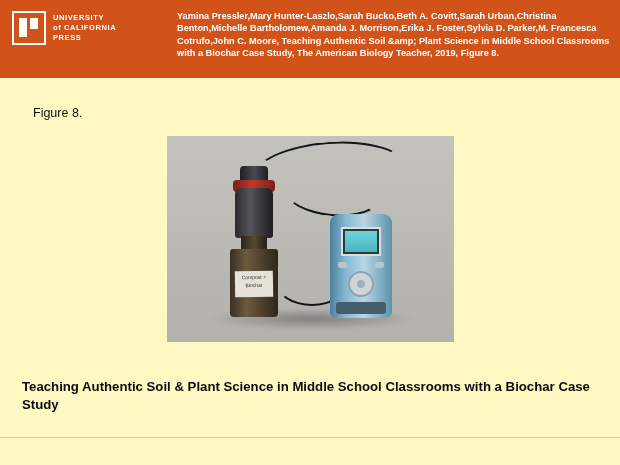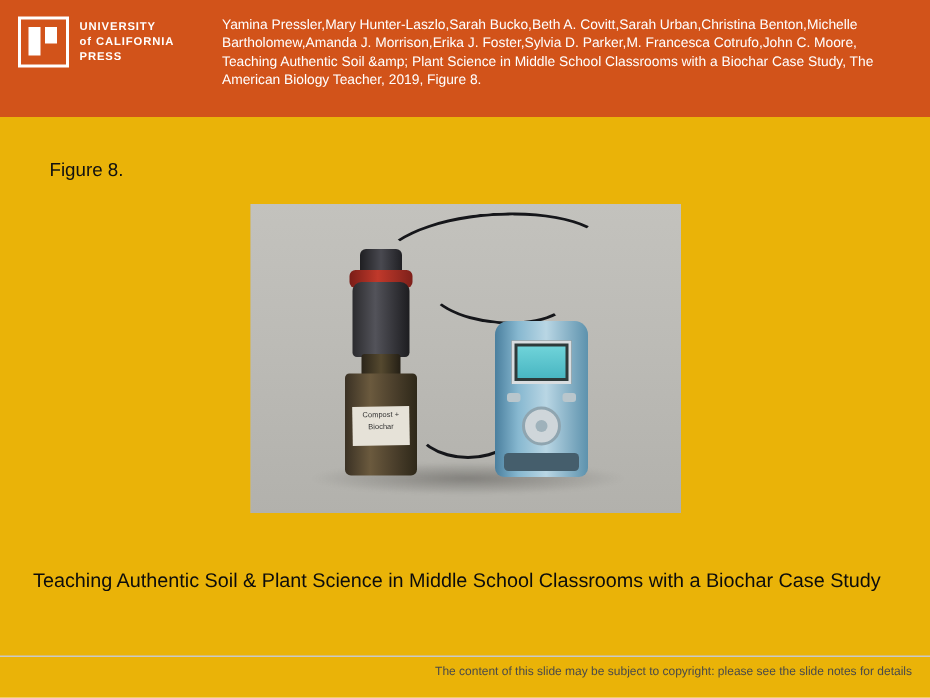--- a/index.html
+++ b/index.html
@@ -10,21 +10,21 @@
     width: 620px;
     height: 465px;
     background: #ffffff;
     font-family: "Liberation Sans", sans-serif;
     overflow: hidden;
   }
   .slide {
     position: relative;
     width: 620px;
     height: 465px;
-    background: #eab308;
+    background: #fef9c3;
   }
   
   .header {
     position: absolute;
     top: 0;
     left: 0;
     width: 620px;
     height: 78px;
     background: #d2531a;
     box-sizing: border-box;
@@ -74,24 +74,25 @@
     letter-spacing: 0.6px;
     padding-top: 4px;
   }
   .logo-text div {
     white-space: nowrap;
   }
   .citation {
     color: #ffffff;
     font-size: 9.2px;
     line-height: 12.4px;
-    font-weight: normal;
+    font-weight: bold;
     padding-top: 1px;
     padding-left: 6px;
     flex: 1 1 auto;
+    margin-left: 29px;
   }
   
   .figure-label {
     position: absolute;
     left: 33px;
     top: 93px;
     font-size: 12.5px;
     color: #111111;
     margin-top: 13px;
   }
@@ -277,21 +278,21 @@
     border-color: transparent transparent #15161a transparent;
   }
   
   .slide-title {
     position: absolute;
     left: 22px;
     top: 378px;
     width: 578px;
     font-size: 13.2px;
     line-height: 18px;
-    font-weight: normal;
+    font-weight: bold;
     color: #0c0c0c;
   }
   
   .footer {
     position: absolute;
     left: 0;
     top: 437px;
     width: 620px;
     border-top: 1px solid #c9c9c9;
   }
@@ -346,15 +347,14 @@
       <div class="meter-btn-l"></div>
       <div class="meter-btn-r"></div>
       <div class="meter-pad"></div>
       <div class="meter-base"></div>
     </div>
   </div>
 
   <div class="slide-title">Teaching Authentic Soil &amp; Plant Science in Middle School Classrooms with a Biochar Case Study</div>
 
   <div class="footer"></div>
-  <div class="footer-text">The content of this slide may be subject to copyright: please see the slide notes for details</div>
 
 </div>
 
 </body></html>

